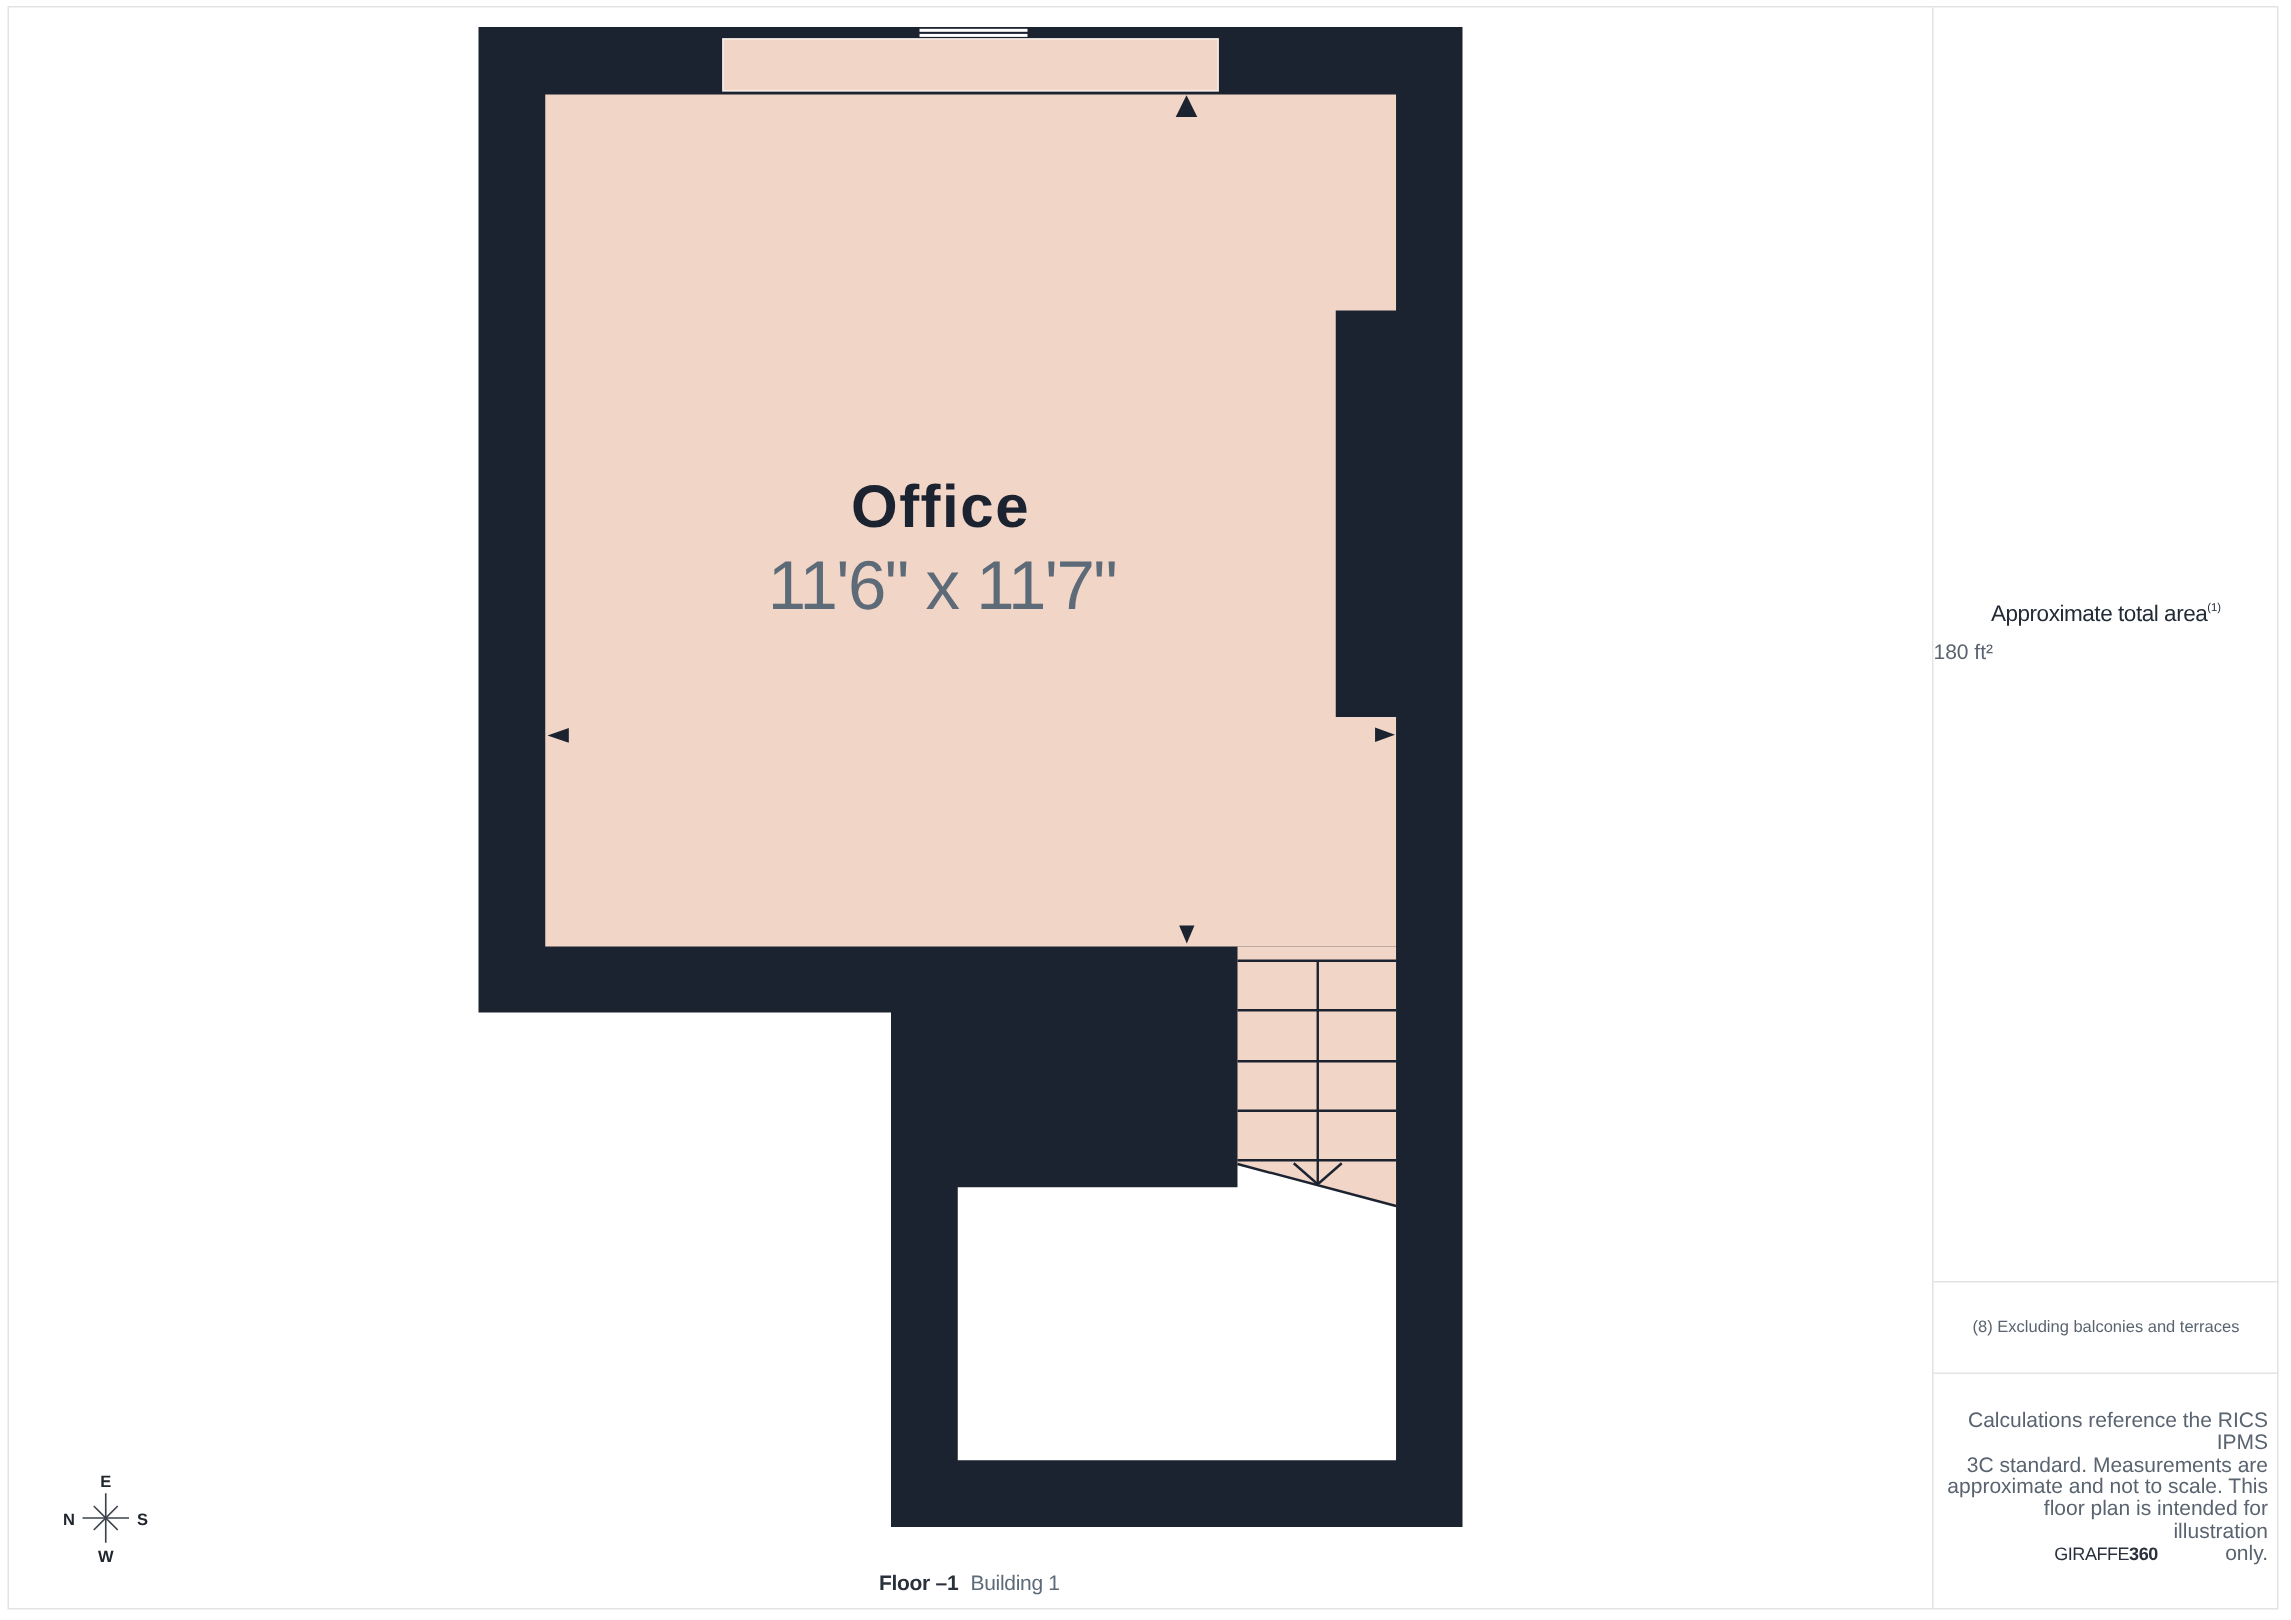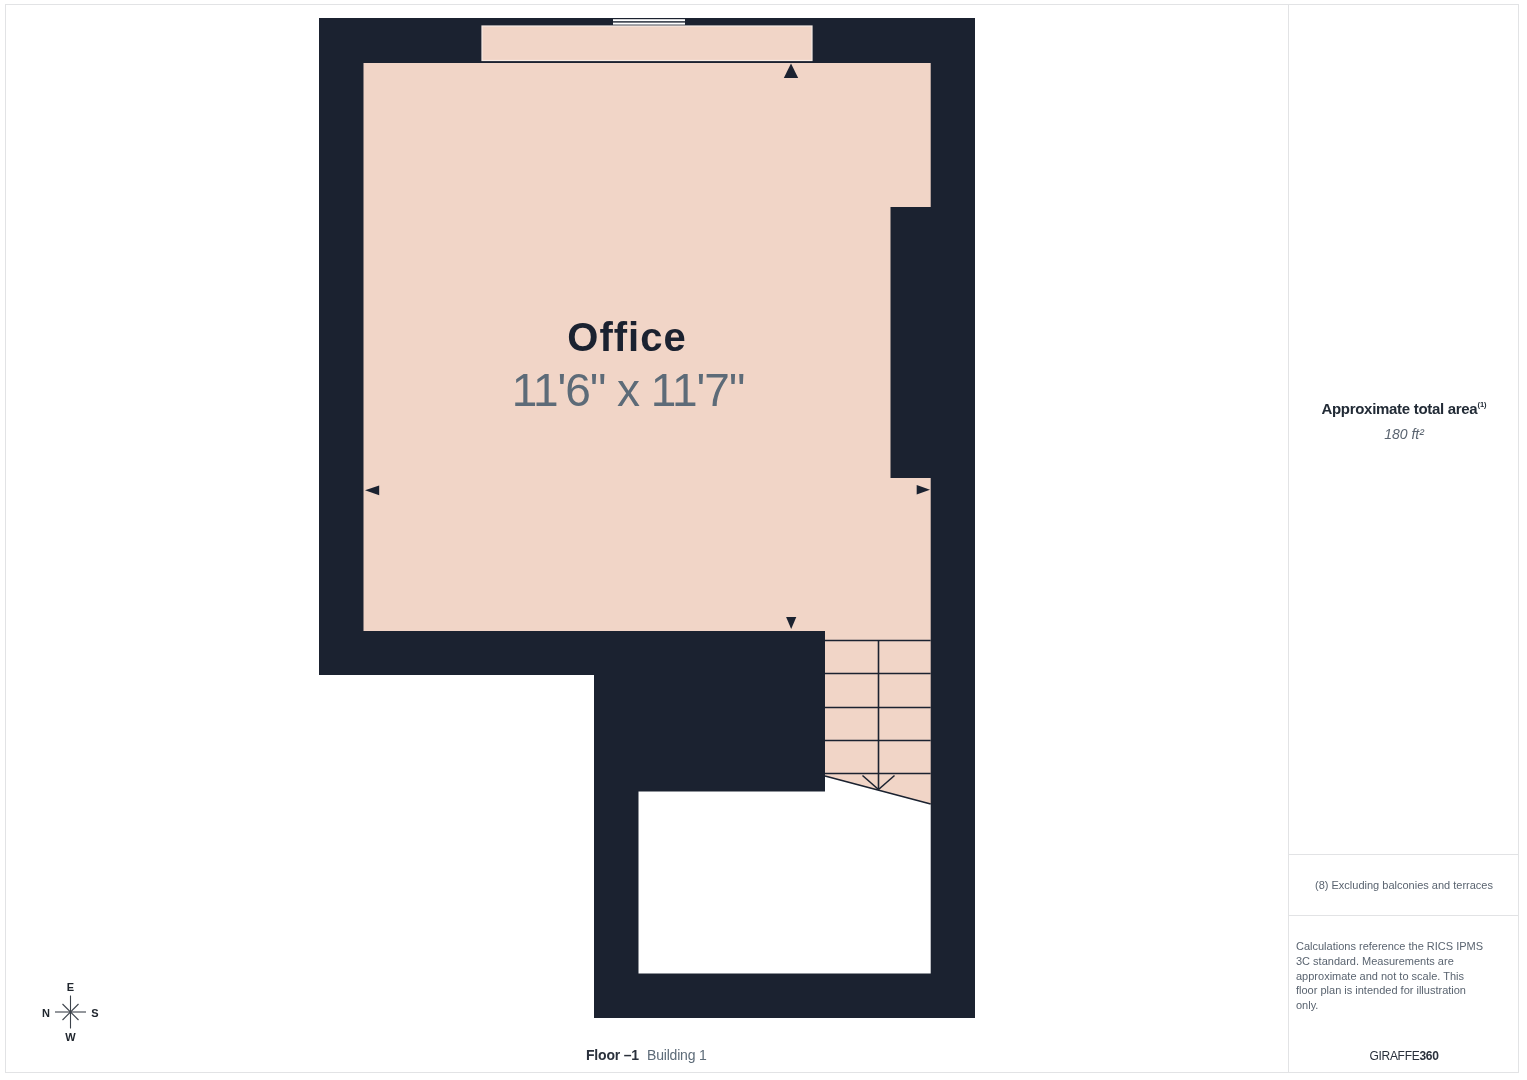--- a/index.html
+++ b/index.html
@@ -73,21 +73,21 @@
       <text x="24.5" y="4.5">S</text>
       <text x="0" y="29">W</text>
     </g>
   </g>
 
   <text x="586" y="1060" font-size="14" font-weight="bold" fill="#2a313c" letter-spacing="-0.2">Floor –1</text>
 
   <text x="647" y="1060" font-size="14" fill="#5d6b78" letter-spacing="-0.2">Building 1</text>
 </svg>
 
-<div class="abs" style="left:1289px;top:400px;width:230px;text-align:center;font-size:15px;font-weight:bold;letter-spacing:-0.3px;color:#222b36;">Approximate total area<span style="font-size:7.5px;vertical-align:7px;letter-spacing:0;">(1)</span></div>
+<div class="abs" style="left:1289px;top:400px;width:230px;text-align:center;font-size:15px;font-weight:normal;letter-spacing:-0.3px;color:#222b36;">Approximate total area<span style="font-size:7.5px;vertical-align:7px;letter-spacing:0;">(1)</span></div>
 
-<div class="abs" style="left:1289px;top:426px;width:230px;text-align:center;font-size:14px;color:#5a6470;font-style:italic;">180 ft²</div>
+<div class="abs" style="left:1289px;top:426px;width:230px;font-size:14px;color:#5a6470;">180 ft²</div>
 
 <div class="abs" style="left:1289px;top:879px;width:230px;text-align:center;font-size:11px;color:#5a6470;">(8) Excluding balconies and terraces</div>
 
-<div class="abs" style="left:1296px;top:939px;width:216px;text-align:left;font-size:11px;line-height:14.8px;color:#5a6470;">Calculations reference the RICS IPMS<br>3C standard. Measurements are<br>approximate and not to scale. This<br>floor plan is intended for illustration<br>only.</div>
+<div class="abs" style="left:1296px;top:939px;width:216px;text-align:right;font-size:14px;line-height:14.8px;color:#5a6470;">Calculations reference the RICS IPMS<br>3C standard. Measurements are<br>approximate and not to scale. This<br>floor plan is intended for illustration<br>only.</div>
 
-<div class="abs" style="left:1289px;top:1029px;width:230px;text-align:center;font-size:12px;letter-spacing:-0.3px;color:#2a313c;margin-top:20px;">GIRAFFE<b>360</b></div>
+<div class="abs" style="left:1289px;top:1029px;width:230px;text-align:center;font-size:12px;letter-spacing:-0.3px;color:#2a313c;">GIRAFFE<b>360</b></div>
 
 </body></html>

